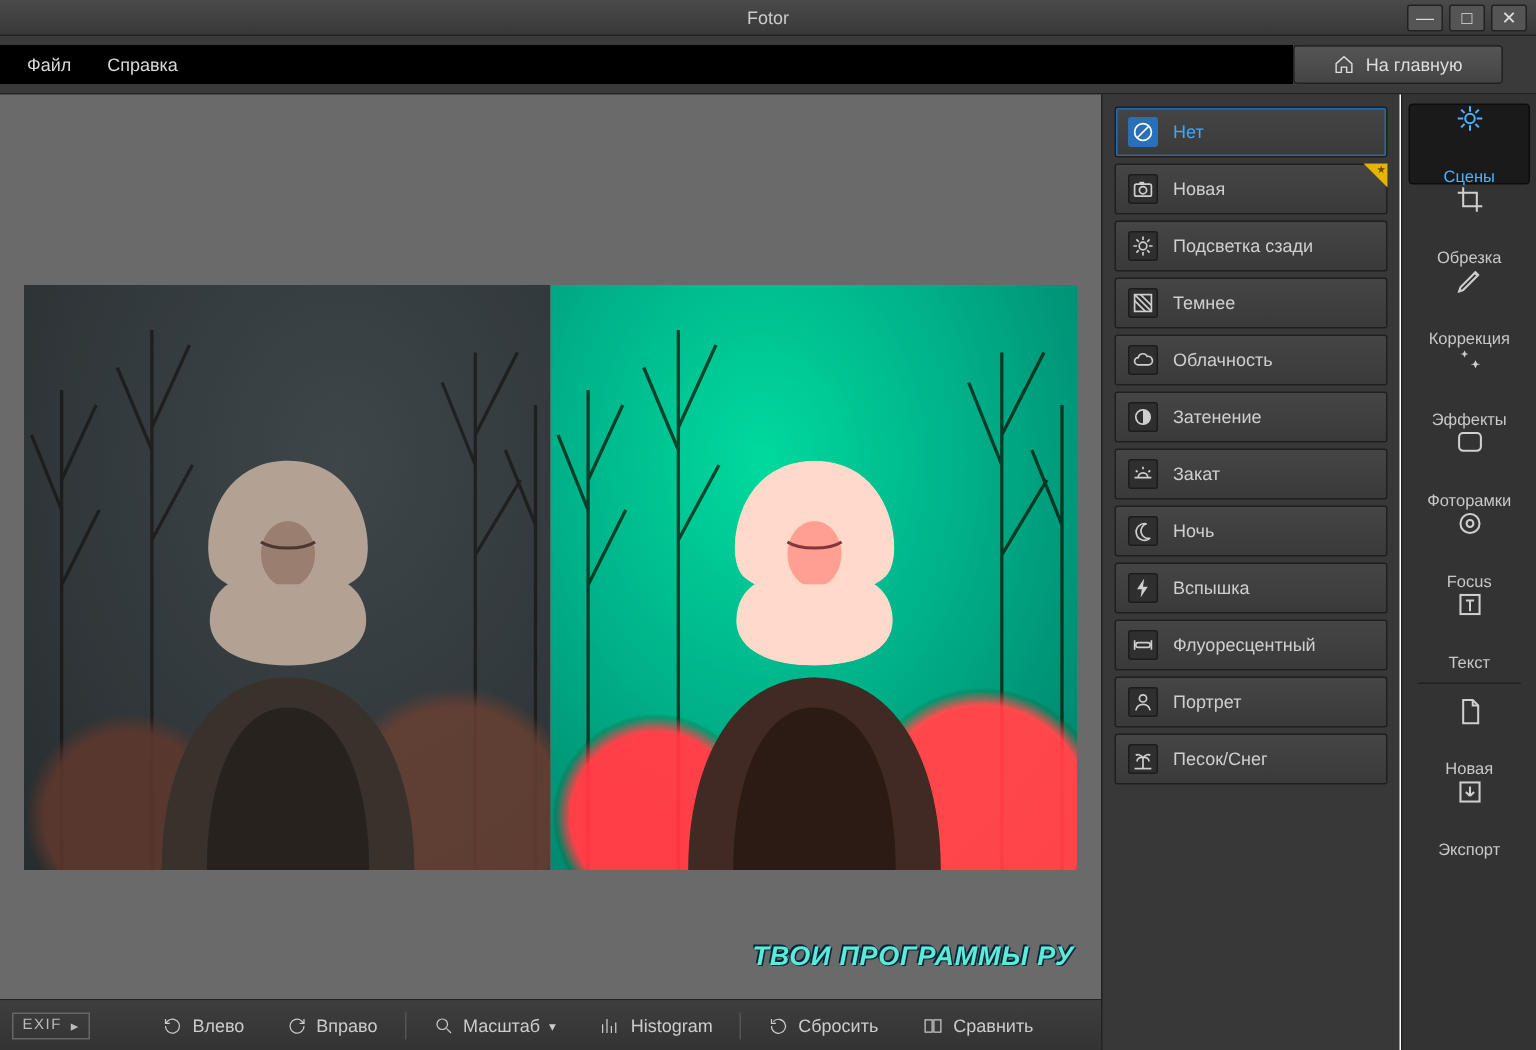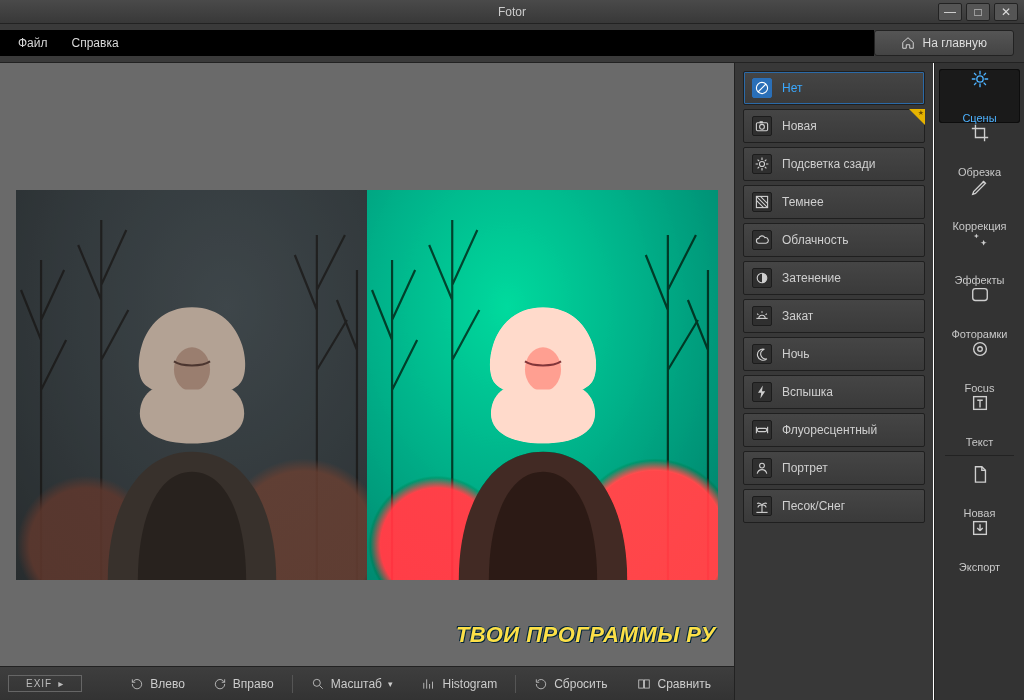--- a/index.html
+++ b/index.html
@@ -9,21 +9,21 @@
   
   .titlebar { height: 24px; background: linear-gradient(#4a4a4a,#383838); display: flex; align-items: center; border-bottom: 1px solid #222; }
   .titlebar-spacer { flex: 1; }
   .titlebar-title { flex: 0 0 auto; color: #ccc; font-size: 12px; text-align: center; position: absolute; left:0; right:0; pointer-events:none; }
   .win-buttons { display:flex; gap:4px; padding-right:6px; }
   .win-btn { width:24px; height:18px; background:#555; border:1px solid #222; border-radius:2px; display:flex; align-items:center; justify-content:center; color:#ddd; font-size:12px; cursor:pointer; }
 
   
   .menubar { height: 26px; background:#000000; display:flex; align-items:center; padding:0 6px; border-bottom:1px solid #2a2a2a; }
   .menu-item { color:#d8d8d8; font-size:12px; padding:4px 12px; cursor:pointer; }
-  .home-btn { margin:6px 10px 6px auto; height:26px; padding:0 26px; background:linear-gradient(#555,#444); border:1px solid #222; border-radius:3px; color:#ddd; font-size:12px; display:flex; align-items:center; gap:8px; cursor:pointer; }
+  .home-btn { margin:6px 22px 6px auto; height:26px; padding:0 26px; background:linear-gradient(#555,#444); border:1px solid #222; border-radius:3px; color:#ddd; font-size:12px; display:flex; align-items:center; gap:8px; cursor:pointer; }
   .top-row { display:flex; align-items:center; background:#3a3a3a; border-bottom:1px solid #222; }
 
   
   .main { flex:1; display:flex; min-height:0; }
   .canvas-wrap { flex:1; background:#6a6a6a; position:relative; display:flex; flex-direction:column; }
   .canvas-area { flex:1; display:flex; align-items:center; justify-content:center; padding:10px 0 10px 0; }
   .compare { display:flex; height:390px; width:702px; margin-top:40px; }
   .photo { flex:1; position:relative; overflow:hidden; }
   .photo.left { filter: brightness(.72) sepia(.25) saturate(.85) hue-rotate(-10deg); }
   .photo.right { filter: brightness(.95) saturate(1.6) hue-rotate(-25deg) contrast(1.05); }
@@ -33,42 +33,42 @@
   .trees { position:absolute; inset:0; opacity:.85; }
   .trees svg { width:100%; height:100%; }
   .foliage { position:absolute; bottom:0; left:0; right:0; height:45%; }
   .left .foliage { background: radial-gradient(circle at 20% 80%, rgba(140,70,40,.85) 0 18%, transparent 22%), radial-gradient(circle at 82% 78%, rgba(150,80,45,.85) 0 22%, transparent 26%), radial-gradient(circle at 50% 92%, rgba(120,60,38,.8) 0 28%, transparent 32%); }
   .right .foliage { background: radial-gradient(circle at 20% 80%, rgba(210,90,40,.9) 0 18%, transparent 22%), radial-gradient(circle at 82% 78%, rgba(220,100,45,.9) 0 22%, transparent 26%), radial-gradient(circle at 50% 92%, rgba(190,80,40,.85) 0 28%, transparent 32%); }
   .person { position:absolute; left:50%; bottom:0; transform:translateX(-50%); width:80%; height:90%; }
   .person svg { width:100%; height:100%; }
 
   
   .bottombar { height:34px; background:linear-gradient(#3e3e3e,#333); border-top:1px solid #222; display:flex; align-items:center; padding:0 8px; gap:4px; }
-  .exif-btn { border:1px solid #666; color:#bbb; font-size:10px; padding:2px 17px; letter-spacing:1px; display:flex; align-items:center; gap:6px; cursor:pointer; }
+  .exif-btn { border:1px solid #666; color:#bbb; font-size:10px; padding:2px 6px; letter-spacing:1px; display:flex; align-items:center; gap:6px; cursor:pointer; }
   .bb-item { display:flex; align-items:center; gap:6px; color:#ccc; font-size:12px; padding:4px 12px; cursor:pointer; }
   .bb-sep { width:1px; height:18px; background:#555; margin:0 2px; }
 
   
   .scene-panel { width:200px; background:#383838; border-left:1px solid #222; border-right:1px solid #ffffff; overflow-y:auto; padding:8px; }
   .preset { height:34px; margin-bottom:4px; border:1px solid #1f1f1f; border-radius:2px; background:linear-gradient(#454545,#3a3a3a); display:flex; align-items:center; gap:10px; padding:0 8px; color:#cfcfcf; font-size:12px; cursor:pointer; position:relative; }
   .preset.active { color:#3aa8ff; box-shadow: inset 0 0 0 1px #2b6aa8; }
   .preset .picon { width:20px; height:20px; display:flex; align-items:center; justify-content:center; background:#2f2f2f; border:1px solid #1c1c1c; border-radius:2px; }
   .preset.active .picon { background:#2a6fb8; border-color:#2a6fb8; color:white; }
   .preset .badge { position:absolute; top:-1px; right:-1px; width:0; height:0; border-top:16px solid #e6b300; border-left:16px solid transparent; }
   .preset .badge::after { content:"★"; position:absolute; top:-16px; right:1px; font-size:7px; color:#6b4d00; }
 
   
   .right-toolbar { width:90px; background:#333; border-left:1px solid #222; display:flex; flex-direction:column; align-items:stretch; padding:6px 4px; gap:4px; }
   .tool { display:flex; flex-direction:column; align-items:center; justify-content:center; gap:23px; color:#c8c8c8; font-size:11px; height:54px; border-radius:3px; cursor:pointer; }
   .tool.active { background:#1a1a1a; color:#4db2ff; box-shadow: inset 0 0 0 1px #0d0d0d; }
   .tool .ticon { width:22px; height:22px; display:flex; align-items:center; justify-content:center; font-size:16px; }
   .tool-sep { height:1px; background:#222; margin:4px 6px; }
 
   
-  .watermark { position:absolute; right:18px; bottom:52px; font-family: Arial Black, Impact, sans-serif; font-style:italic; font-size:22px; font-weight:900; color:#fde047; text-shadow: 0 0 1px #073a57, 1px 1px 0 #052538, -1px -1px 0 #052538; letter-spacing:.5px; pointer-events:none; }
+  .watermark { position:absolute; right:18px; bottom:52px; font-family: Arial Black, Impact, sans-serif; font-style:italic; font-size:18px; font-weight:900; color:#5eead4; text-shadow: 0 0 1px #073a57, 1px 1px 0 #052538, -1px -1px 0 #052538; letter-spacing:.5px; pointer-events:none; }
 
   
   svg { display:block; }
   .icon-stroke { stroke:#ccc; stroke-width:1.4; fill:none; }
 </style>
 </head>
 <body>
 
 <div class="window">
 

